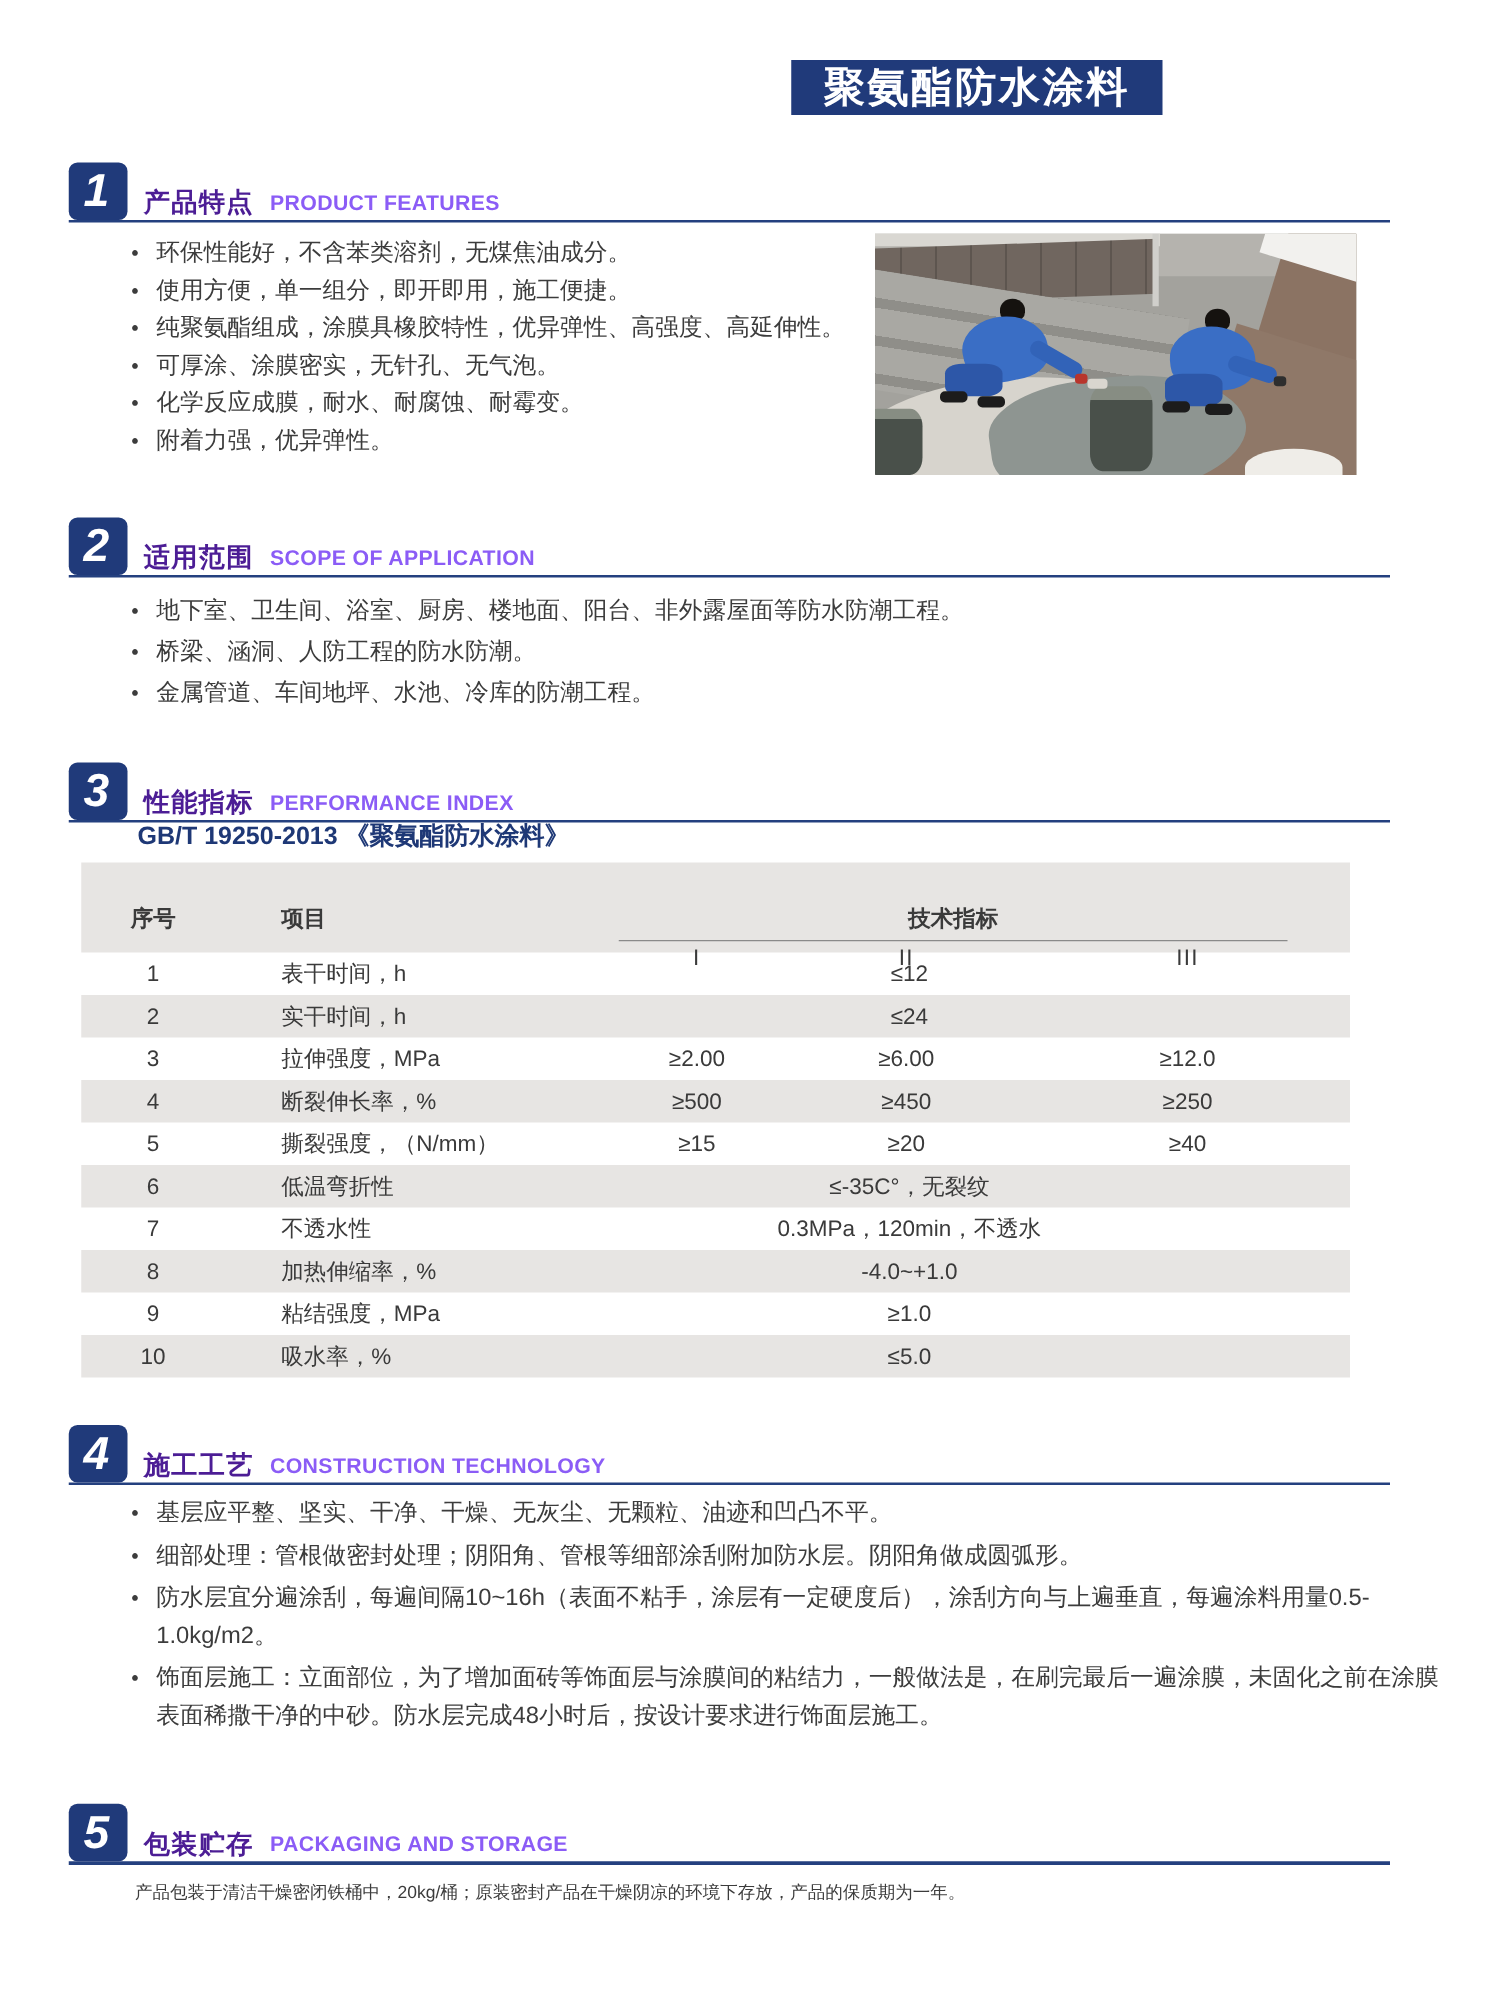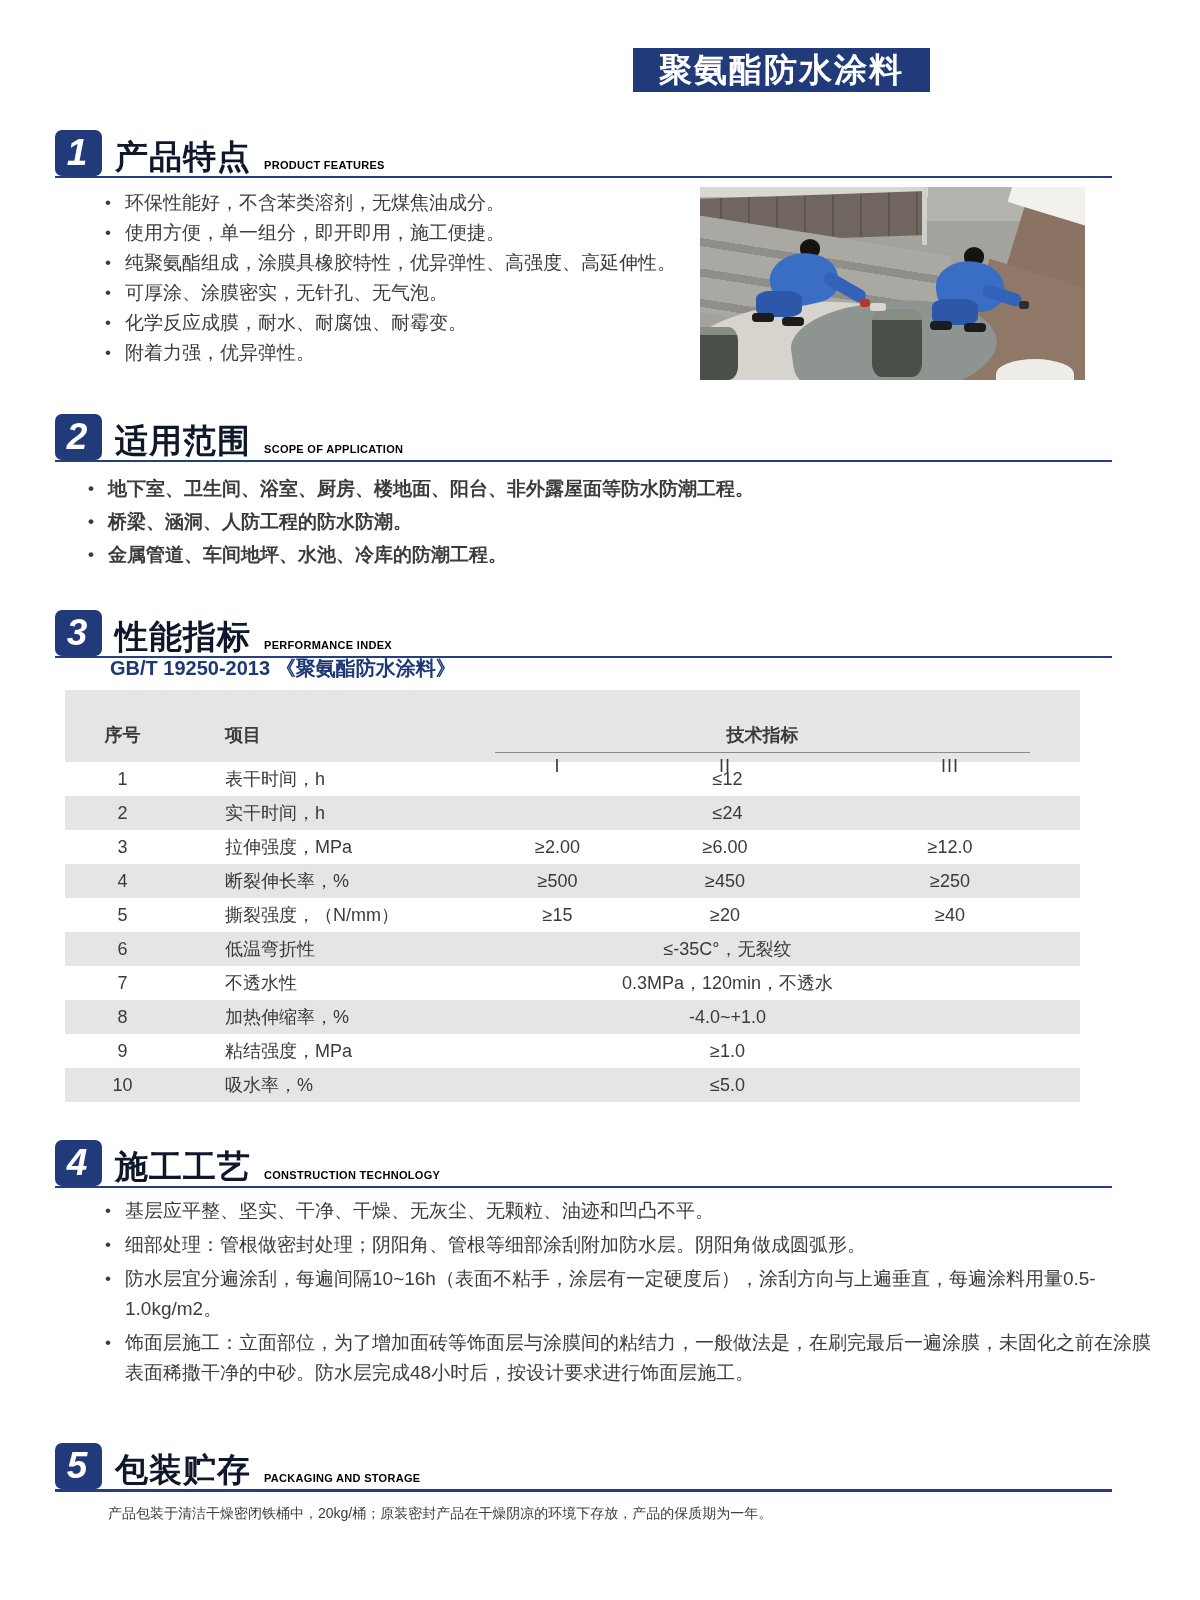--- a/index.html
+++ b/index.html
@@ -10,30 +10,30 @@
   .banner{position:absolute;left:633px;top:48px;height:44px;line-height:44px;
           background:#203a7a;color:#ffffff;font-size:33px;font-weight:bold;
           letter-spacing:2px;padding:0 26px;}
 
   
   .sec-head{position:absolute;left:55px;width:1057px;height:48px;display:flex;
             align-items:flex-end;gap:13px;border-bottom:2px solid #24407f;}
   .num{width:47px;height:46px;background:#203a7a;border-radius:7px;color:#fff;
        font-weight:bold;font-style:italic;font-size:37px;display:flex;
        align-items:center;justify-content:center;padding-right:3px;box-sizing:border-box;}
-  .zh{font-size:33px;font-weight:bold;color:#0f172a;line-height:1;margin-bottom:3px;letter-spacing:1px;}
-  .en{font-size:11px;font-weight:bold;color:#000000;line-height:1;margin-bottom:5px;letter-spacing:0.3px;}
+  .zh{font-size:21px;font-weight:bold;color:#4c1d95;line-height:1;margin-bottom:3px;letter-spacing:1px;}
+  .en{font-size:17px;font-weight:bold;color:#8b5cf6;line-height:1;margin-bottom:5px;letter-spacing:0.3px;}
 
   
   ul.bullets{position:absolute;list-style:none;margin:0;padding:0;font-size:19px;}
   ul.bullets li{position:relative;padding-left:22px;}
   ul.bullets li::before{content:"•";position:absolute;left:2px;top:0;font-size:17px;color:#3c3c3c;}
   .b1{left:103px;top:188px;width:600px;}
   .b1 li{line-height:30px;}
-  .b2{left:86px;top:472px;width:950px;font-weight:bold;}
+  .b2{left:103px;top:472px;width:950px;}
   .b2 li{line-height:33px;}
   .b4{left:103px;top:1196px;width:1048px;}
   .b4 li{line-height:30px;margin-bottom:4px;}
 
   
   .gbt{position:absolute;left:110px;top:655px;font-size:20px;font-weight:bold;color:#1e3876;}
 
   
   .ptable{position:absolute;left:65px;top:690px;width:1015px;font-size:18px;color:#3a3a3a;}
   .thead{display:grid;grid-template-columns:115px 305px 595px;background:#e7e5e3;height:72px;}

